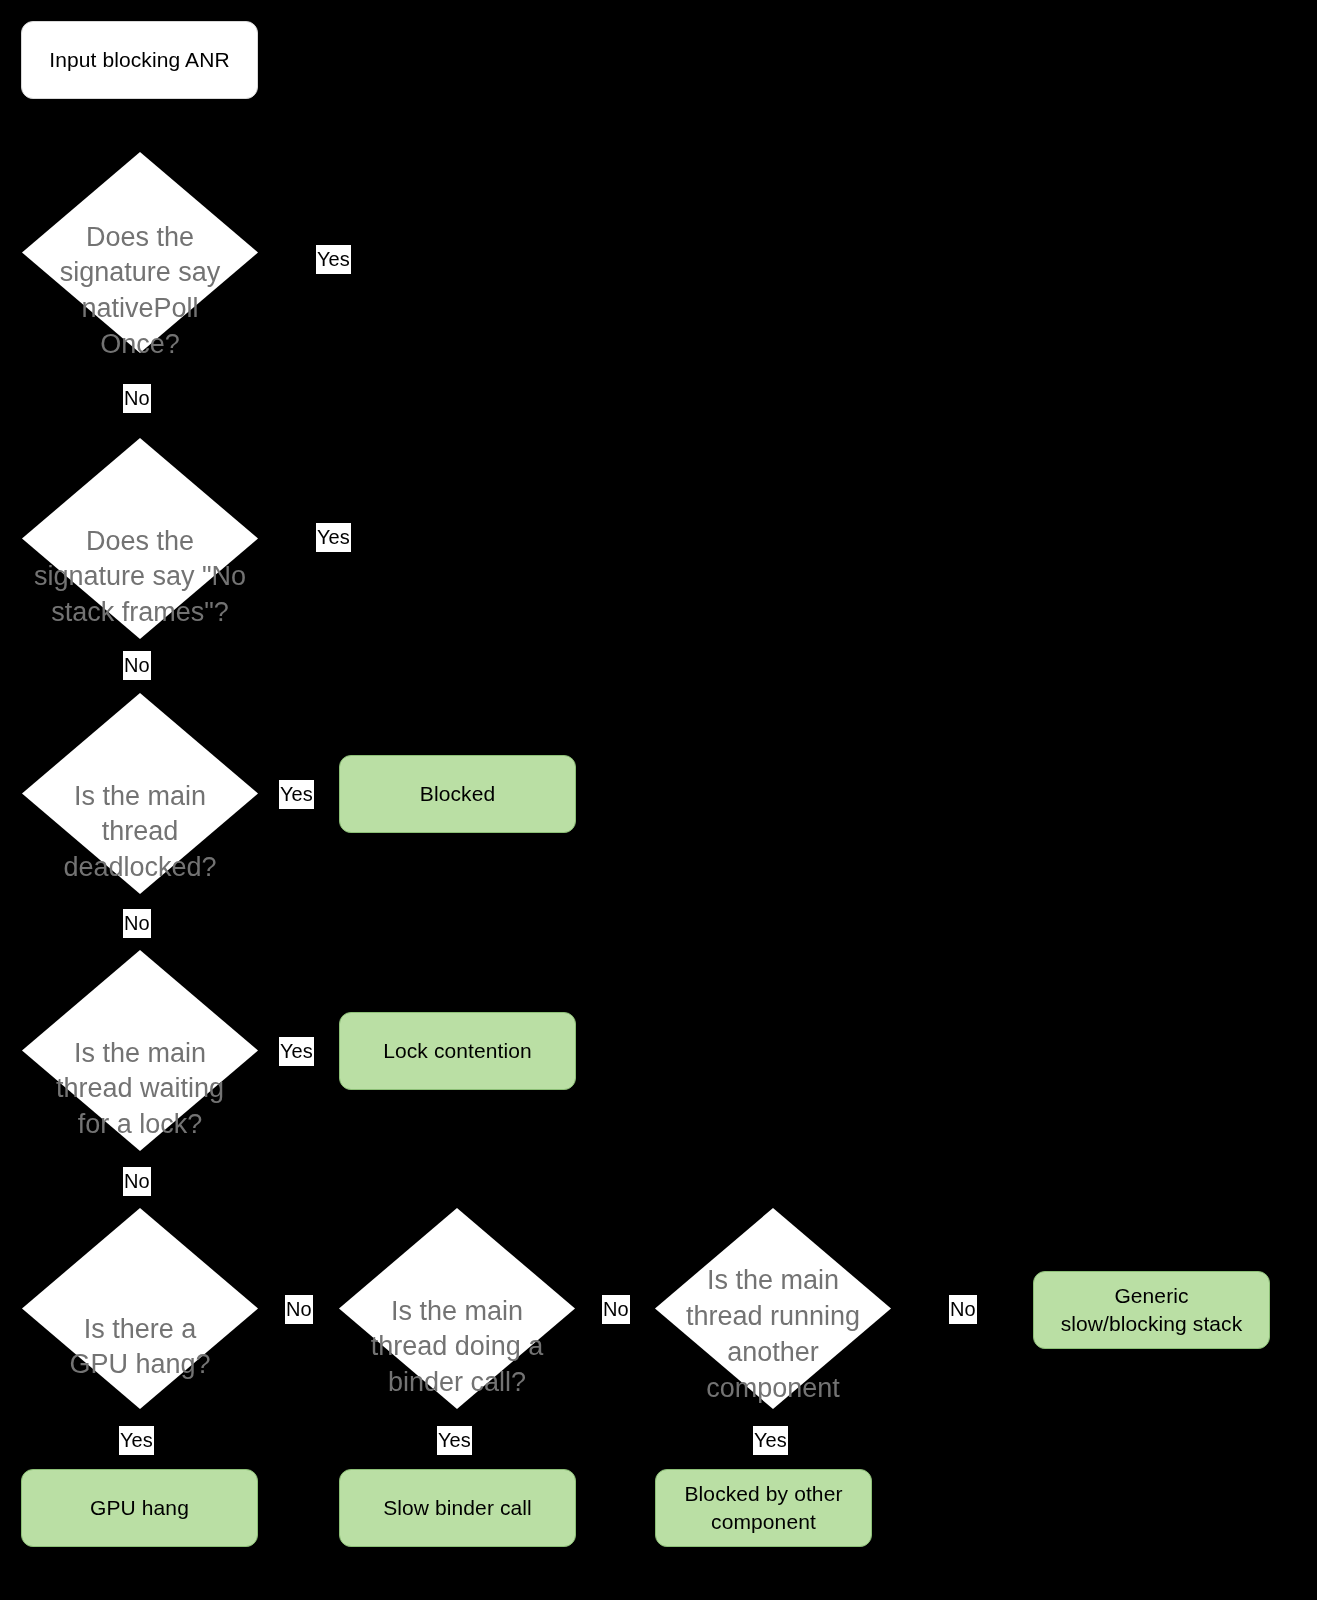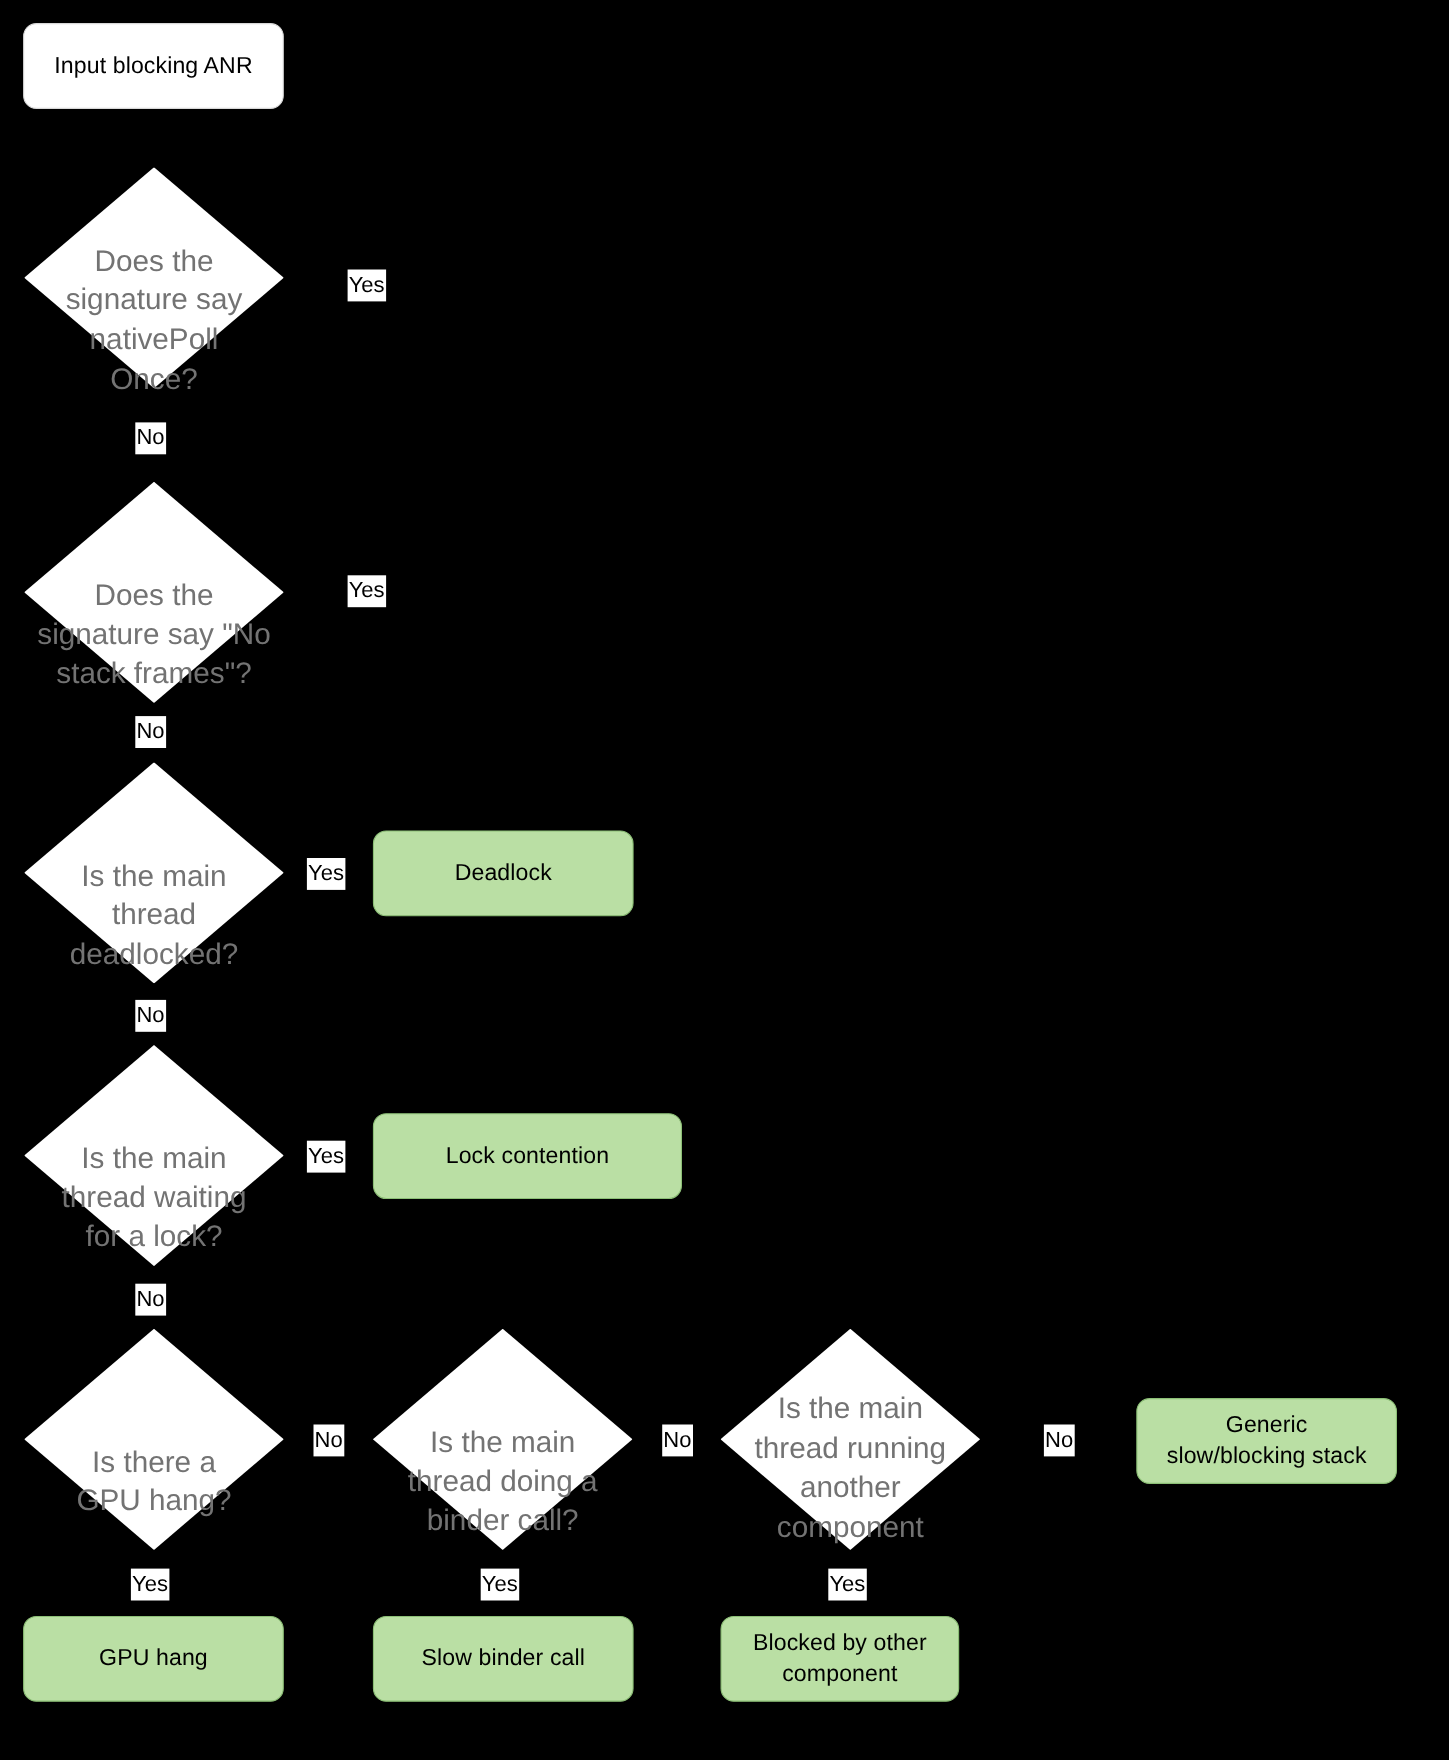--- a/index.html
+++ b/index.html
@@ -148,39 +148,39 @@
 
   <div class="edge-label" style="left:279px; top:780px;">
     <span>Yes</span>
   </div>
 
   <div class="edge-label" style="left:123px; top:909px;">
     <span>No</span>
   </div>
 
   <div class="node rbox green" style="left:339px; top:755px; width:237px; height:78px;">
-    <span>Deadlock</span>
+    <span>Blocked</span>
   </div>
 
   <div class="diamond" style="left:22px; top:950px; width:236px; height:201px;">
     <div class="dshape"></div>
     <div class="dlabel">Is the main
 thread waiting
 for a lock?</div>
   </div>
 
   <div class="edge-label" style="left:279px; top:1037px;">
     <span>Yes</span>
   </div>
 
   <div class="edge-label" style="left:123px; top:1167px;">
     <span>No</span>
   </div>
 
-  <div class="node rbox green" style="left:339px; top:1012px; width:281px; height:78px;">
+  <div class="node rbox green" style="left:339px; top:1012px; width:237px; height:78px;">
     <span>Lock contention</span>
   </div>
 
   <div class="diamond" style="left:22px; top:1208px; width:236px; height:201px;">
     <div class="dshape"></div>
     <div class="dlabel">Is there a
 GPU hang?</div>
   </div>
 
   <div class="edge-label" style="left:285px; top:1295px;">

